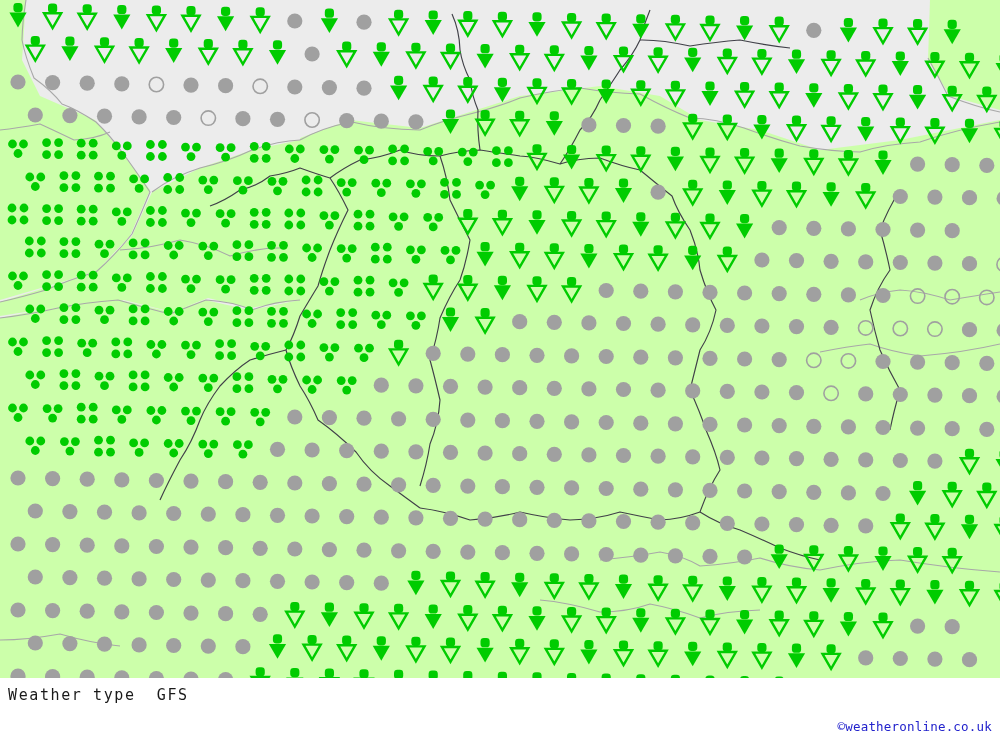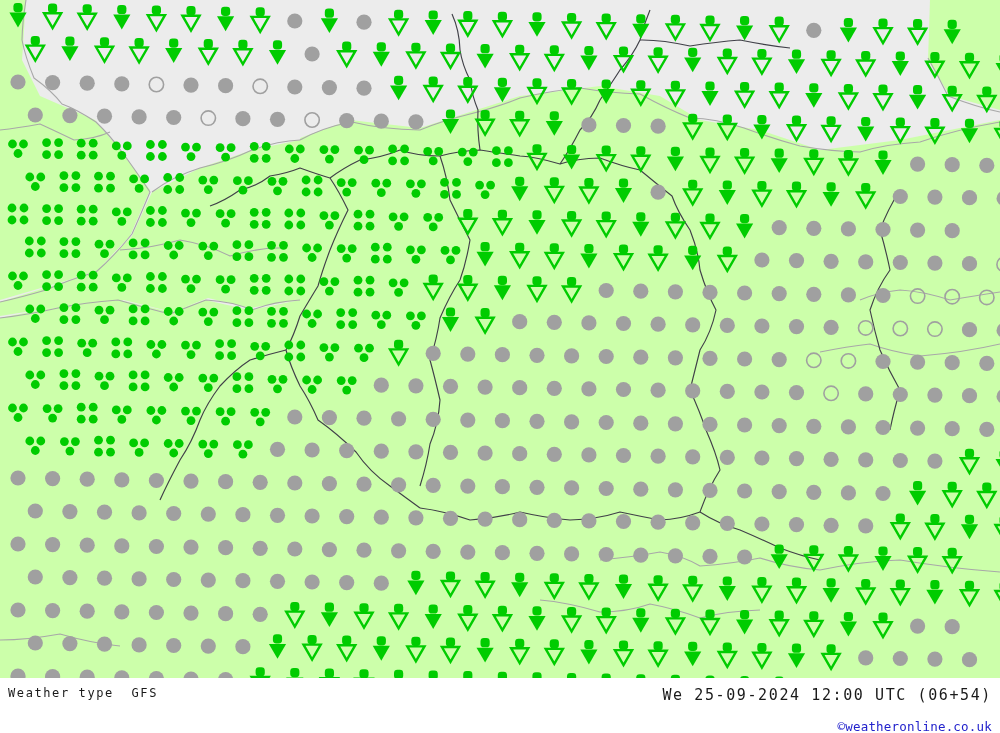--- a/index.html
+++ b/index.html
@@ -9,21 +9,21 @@
 
   
   #map{position:absolute;left:0;top:0;width:1000px;height:678px;
        background:#ececec;overflow:hidden;}
   #map svg{position:absolute;left:0;top:0;}
 
   
   #footer{position:absolute;left:0;top:678px;width:1000px;height:55px;
           background:#ffffff;}
   #footer-left{position:absolute;left:8px;top:8px;
-          font-size:12px;letter-spacing:1.6px;color:#1a1a1a;white-space:pre;}
+          font-size:15px;letter-spacing:1.6px;color:#1a1a1a;white-space:pre;}
   #footer-date{position:absolute;right:8px;top:8px;
           font-size:15px;letter-spacing:1.6px;color:#1a1a1a;white-space:pre;}
   #footer-credit{position:absolute;right:8px;top:41px;
           font-size:12.5px;letter-spacing:0.2px;color:#2222cc;white-space:pre;}
 </style>
 </head>
 <body>
 
 <div id="app">
 
@@ -2346,17 +2346,16 @@
           <g transform="translate(779.2,689.6)">
             <rect x="-4.6" y="-13" width="9.2" height="9.2" rx="3.4" fill="#00cc00"></rect>
             <path d="M -8.6,-3.4 L 8.6,-3.4 L 0,11.5 Z" fill="none" stroke="#00cc00" stroke-width="2.4" stroke-linejoin="miter"></path>
           </g>
         </g>
       </svg>
   </div>
 
   <div id="footer">
     <div id="footer-left">Weather type  GFS</div>
-    <div id="footer-date">We 25-09-2024 12:00 UTC (06+54)</div>
     <div id="footer-credit">©weatheronline.co.uk</div>
   </div>
 
 </div>
 
 </body></html>

